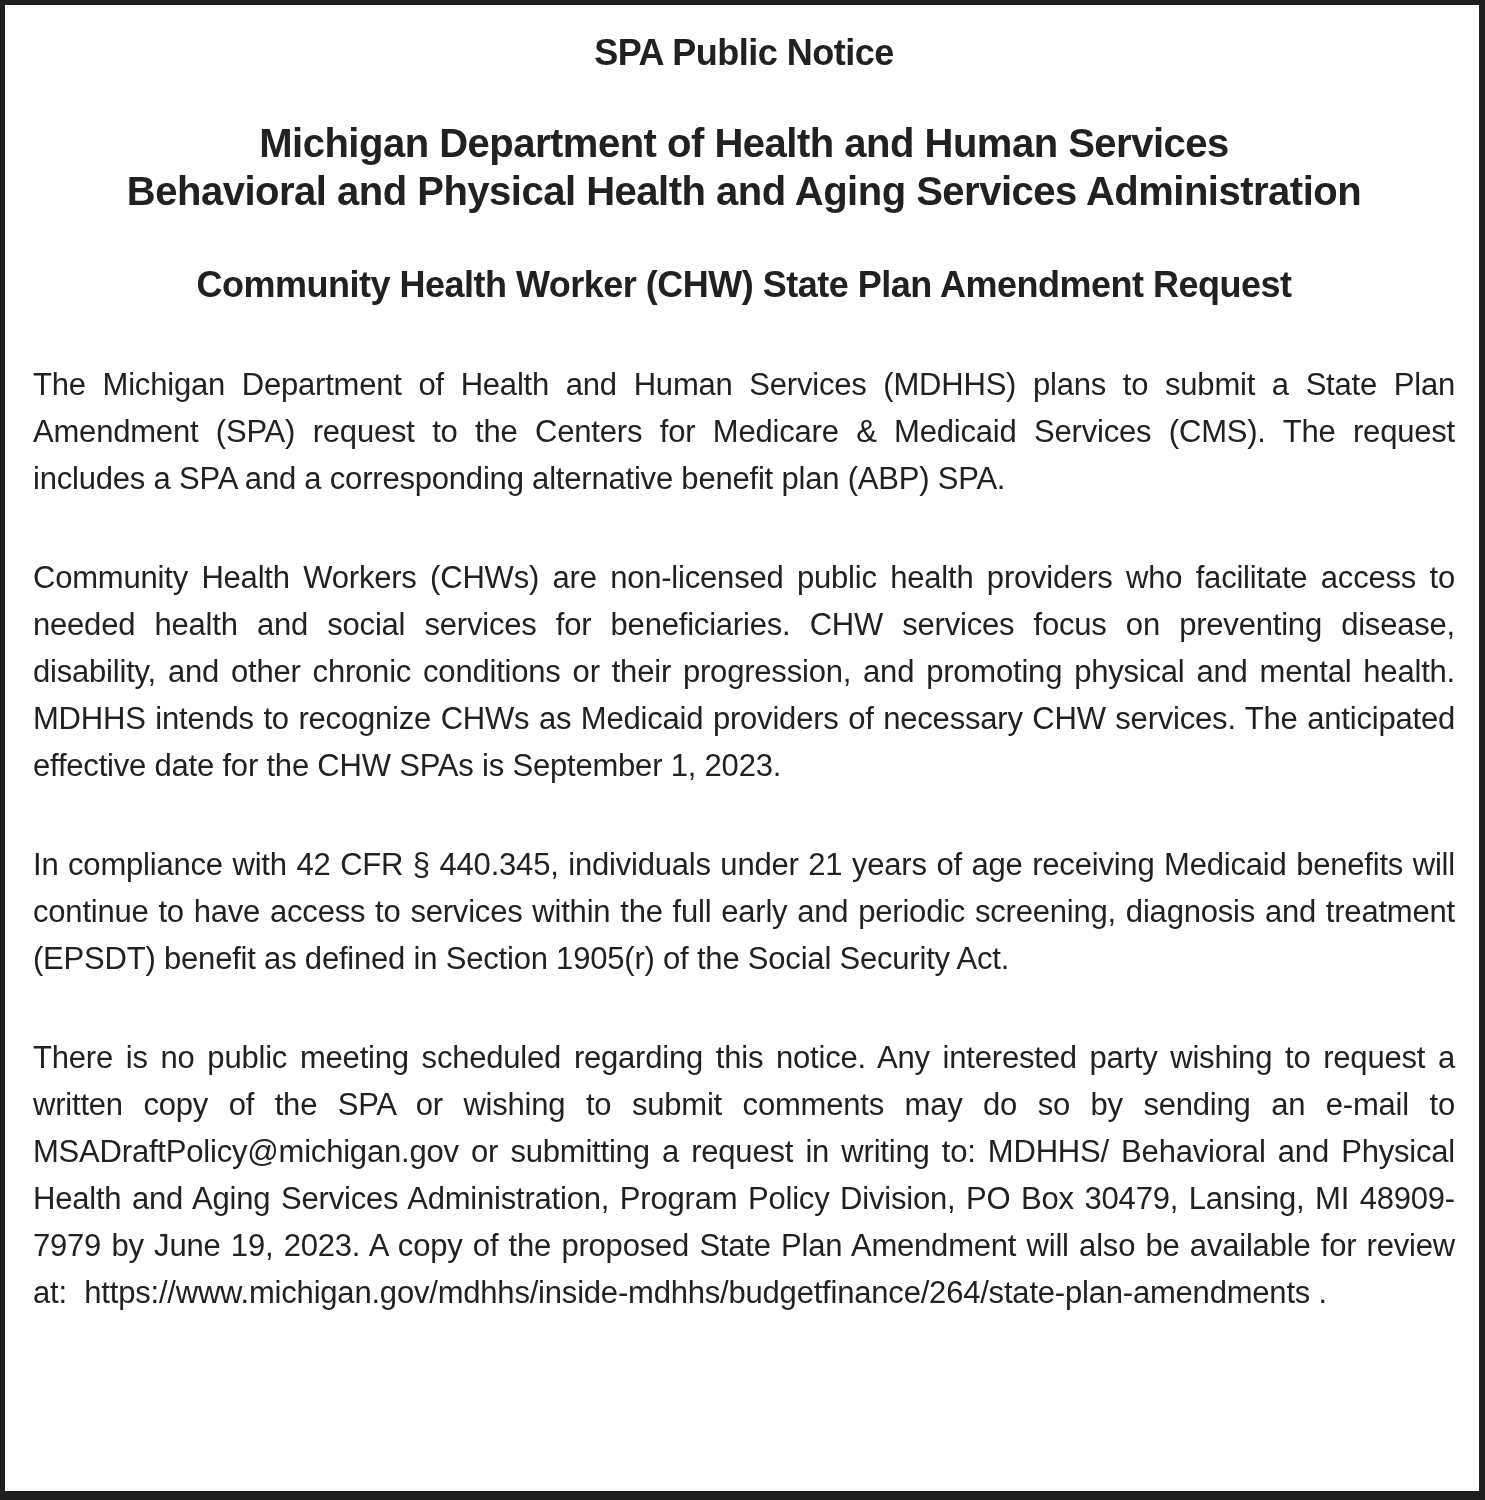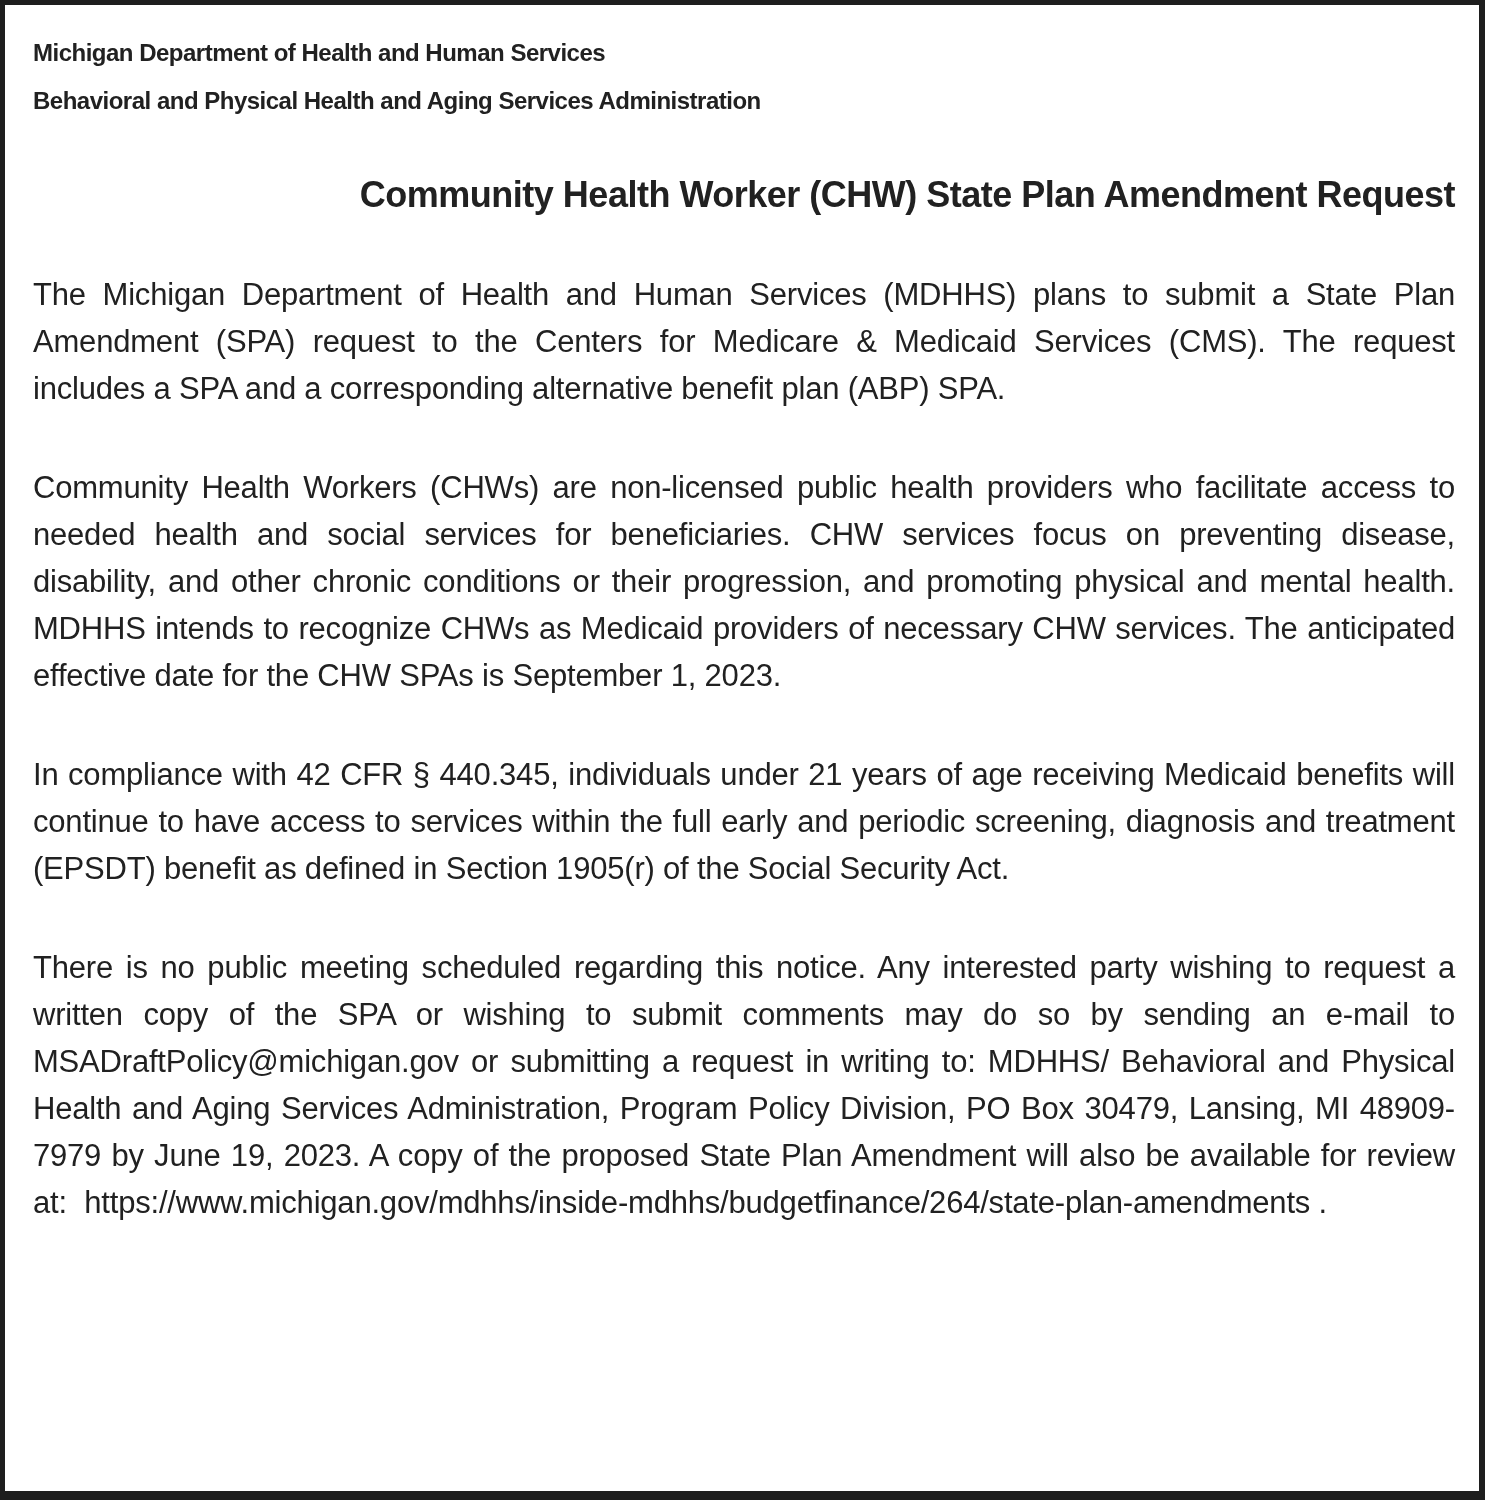--- a/index.html
+++ b/index.html
@@ -25,31 +25,32 @@
   }
   .doc-title {
     font-size: 36px;
     line-height: 48px;
     font-weight: bold;
     text-align: center;
     margin: 0 0 42px 0;
     letter-spacing: -0.5px;
   }
   .agency-block {
+    text-align: center;
     font-weight: bold;
-    font-size: 24px;
+    font-size: 40px;
     line-height: 48px;
     margin: 0 0 46px 0;
     letter-spacing: -0.5px;
   }
   .doc-subject {
     font-size: 36px;
     line-height: 48px;
     font-weight: bold;
-    text-align: right;
+    text-align: center;
     margin: 0 0 52px 0;
     letter-spacing: -0.5px;
   }
   p.body-para {
     font-size: 31px;
     line-height: 47px;
     text-align: justify;
     margin: 0 0 52px 0;
     letter-spacing: -0.2px;
   }
@@ -65,20 +66,21 @@
   a.doclink.url-link {
     margin-left: 9px;
   }
 </style>
 </head>
 <body>
 
 <div class="page">
   <div class="content">
 
+    <h1 class="doc-title">SPA Public Notice</h1>
 
     <div class="agency-block">
       <div>Michigan Department of Health and Human Services</div>
       <div>Behavioral and Physical Health and Aging Services Administration</div>
     </div>
 
     <h2 class="doc-subject">Community Health Worker (CHW) State Plan Amendment Request</h2>
 
     <p class="body-para">The Michigan Department of Health and Human Services (MDHHS) plans to submit a State Plan Amendment (SPA) request to the Centers for Medicare &amp; Medicaid Services (CMS). The request includes a SPA and a corresponding alternative benefit plan (ABP) SPA.</p>
 

